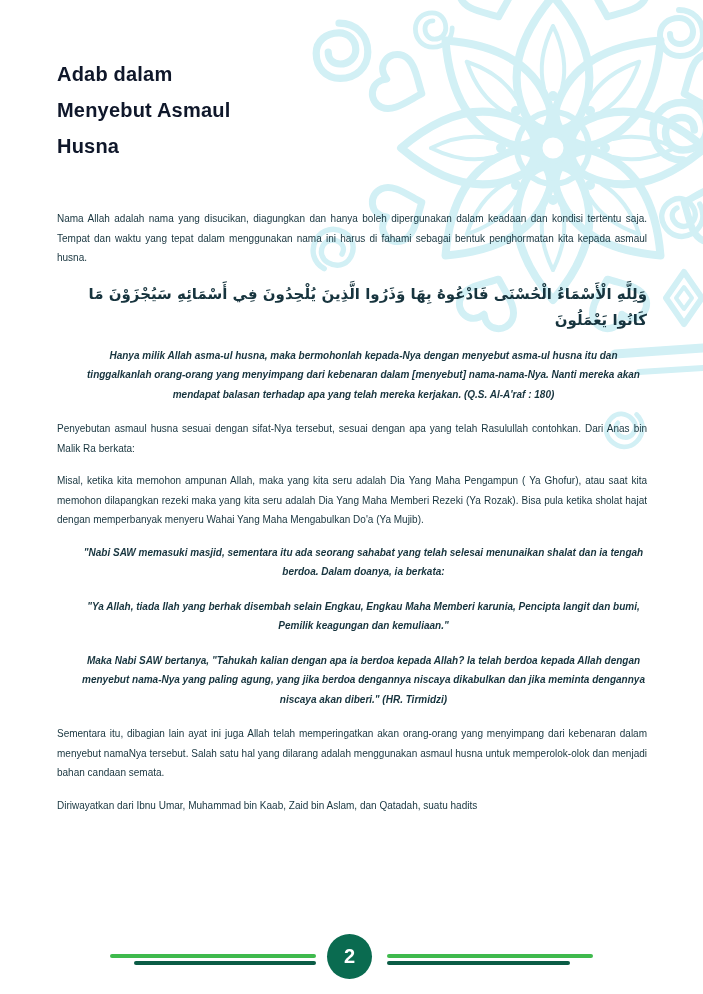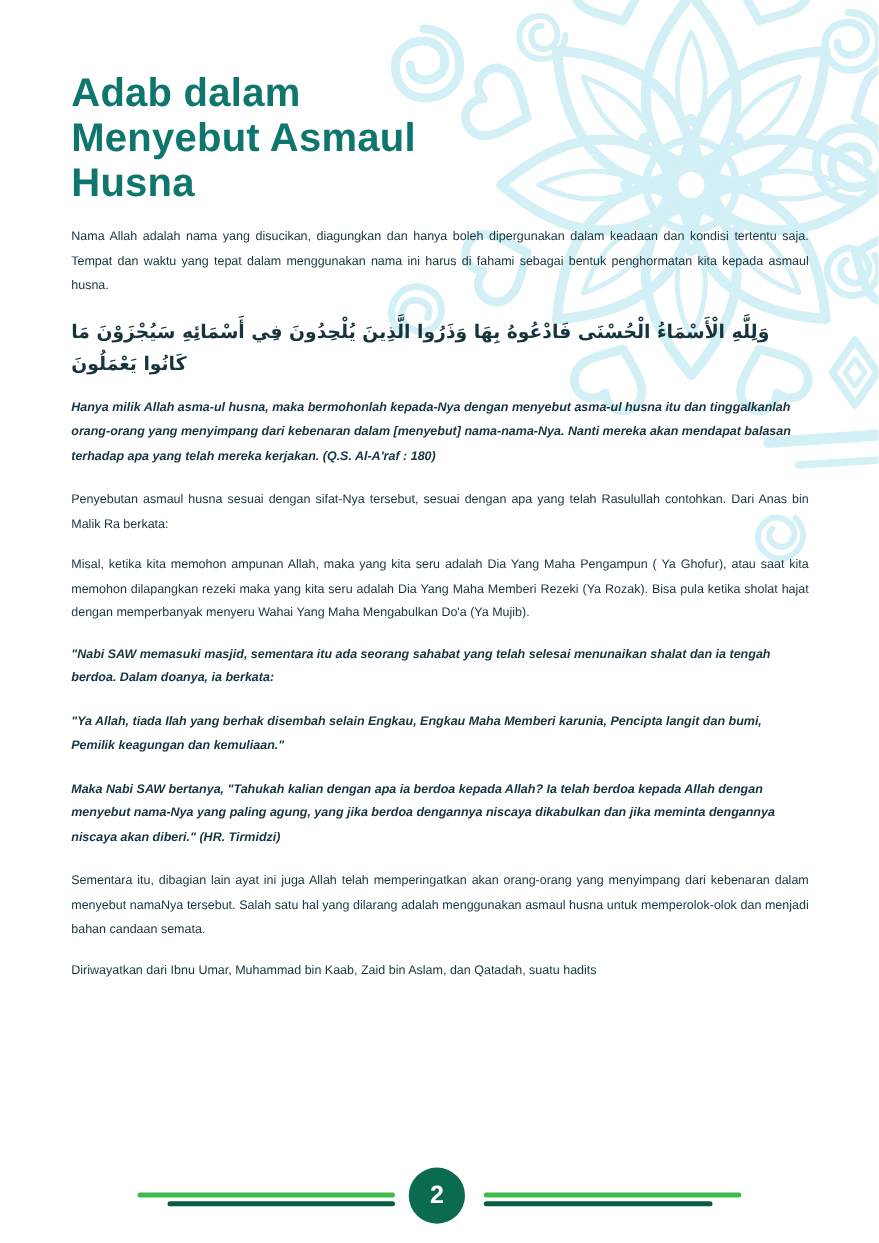--- a/index.html
+++ b/index.html
@@ -18,43 +18,45 @@
     right: 0;
     z-index: 0;
     pointer-events: none;
   }
   .content {
     position: relative;
     z-index: 1;
     padding: 56px 56px 0 57px;
   }
   h1.title {
-    margin: 0 0 16px 0;
-    font-size: 32px;
+    margin: 0 0 45px 0;
+    font-size: 20px;
     line-height: 36px;
     font-weight: bold;
-    color: #0f766e;
+    color: #0f172a;
     white-space: pre-line;
     letter-spacing: 0.2px;
   }
   p { margin: 0 0 13px 0; font-size: 10px; line-height: 19.5px; }
   p.just { text-align: justify; }
   p.arabic {
     direction: rtl;
-    text-align: left;
+    text-align: right;
     font-family: "DejaVu Sans", sans-serif;
     font-weight: 700;
     font-size: 15px;
     line-height: 26px;
     margin: 4px 0 13px 0;
   }
   p.italic-c {
     font-style: italic;
     font-weight: 600;
+    text-align: center;
     margin-bottom: 15px;
+    margin-left: 23px;
   }
   .footer {
     position: absolute;
     left: 0;
     top: 934px;
     width: 703px;
     height: 60px;
     z-index: 1;
   }
   .fl { position: absolute; height: 4px; border-radius: 2px; }

